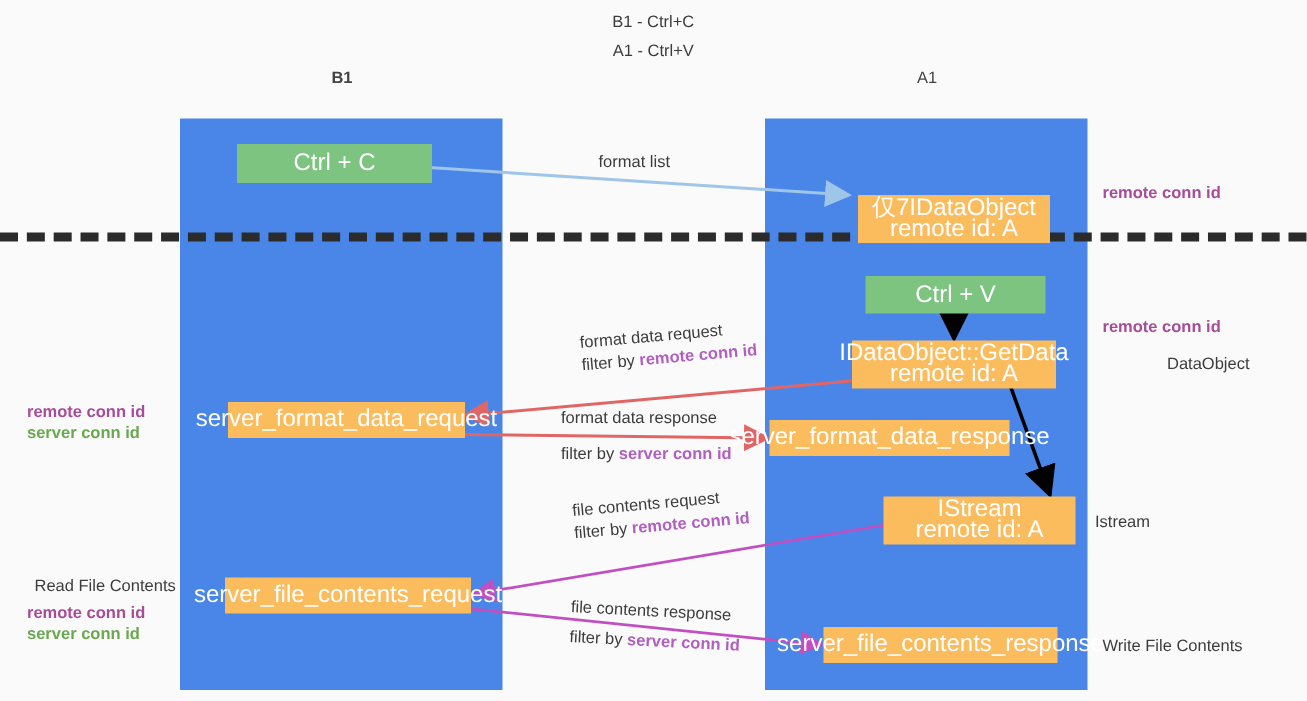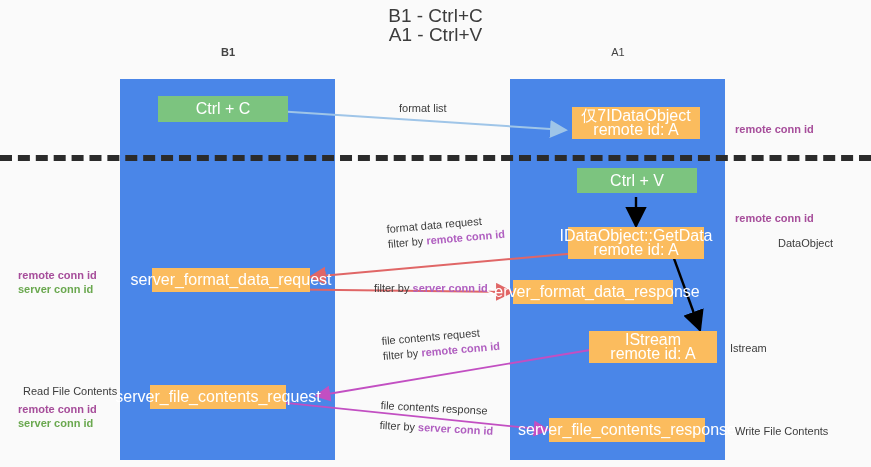--- a/index.html
+++ b/index.html
@@ -11,21 +11,21 @@
     overflow:hidden;
     position:relative;
   }
   #stage{position:absolute;left:0;top:0;width:871px;height:467px;}
   .abs{position:absolute;}
 
   
   #title{
     left:0;top:6px;width:871px;
     text-align:center;
-    font-size:19px;line-height:19px;
+    font-size:11px;line-height:19px;
     color:#3c3c3c;
   }
 
   
   .colhead{
     font-size:11px;line-height:13px;
     text-align:center;color:#444;
   }
 
   
@@ -119,26 +119,26 @@
 
     <line x1="160" y1="390" x2="548" y2="430" stroke="#c24fc2" stroke-width="1.8" marker-end="url(#ahMag)"></line>
   </svg>
 
   <div class="abs" id="divider"></div>
 
   <div class="abs box green" style="left:158px;top:96px;width:130px;height:26px;">
     <div>Ctrl + C</div>
   </div>
 
-  <div class="abs box orange" style="left:572px;top:107px;width:128px;height:32px;">
+  <div class="abs box orange" style="left:572px;top:130px;width:128px;height:32px;">
     <div>仅7IDataObject</div>
     <div>remote id: A</div>
   </div>
 
-  <div class="abs box green" style="left:577px;top:168px;width:120px;height:25px;">
+  <div class="abs box green" style="left:577px;top:184px;width:120px;height:25px;">
     <div>Ctrl + V</div>
   </div>
 
   <div class="abs box orange" style="left:568px;top:227px;width:136px;height:32px;">
     <div>IDataObject::GetData</div>
     <div>remote id: A</div>
   </div>
 
   <div class="abs box orange" style="left:152px;top:268px;width:158px;height:24px;">
     <div>server_format_data_request</div>
@@ -146,38 +146,39 @@
 
   <div class="abs box orange" style="left:513px;top:280px;width:160px;height:24px;">
     <div>server_format_data_response</div>
   </div>
 
   <div class="abs box orange" style="left:589px;top:331px;width:128px;height:32px;">
     <div>IStream</div>
     <div>remote id: A</div>
   </div>
 
-  <div class="abs box orange" style="left:150px;top:385px;width:136px;height:24px;align-items:center;">
+  <div class="abs box orange" style="left:150px;top:385px;width:164px;height:24px;align-items:center;">
     <div>server_file_contents_request</div>
   </div>
 
   <div class="abs box orange" style="left:549px;top:418px;width:156px;height:24px;">
     <div>server_file_contents_response</div>
   </div>
 
   <div class="abs edgelabel" style="left:399px;top:101px;">format list</div>
 
   <div class="abs rot" style="left:386px;top:222px;transform:rotate(-5deg);">
     <div class="edgelabel">format data request</div>
     <div class="edgelabel">
       <span>filter by </span><span class="conn-remote-i">remote conn id</span>
     </div>
   </div>
 
   <div class="abs" style="left:374px;top:272px;">
+    <div class="edgelabel">format data response</div>
     <div class="edgelabel" style="margin-top:9px;">
       <span>filter by </span><span class="conn-server-i">server conn id</span>
     </div>
   </div>
 
   <div class="abs rot" style="left:381px;top:334px;transform:rotate(-5deg);">
     <div class="edgelabel">file contents request</div>
     <div class="edgelabel">
       <span>filter by </span><span class="conn-remote-i">remote conn id</span>
     </div>

